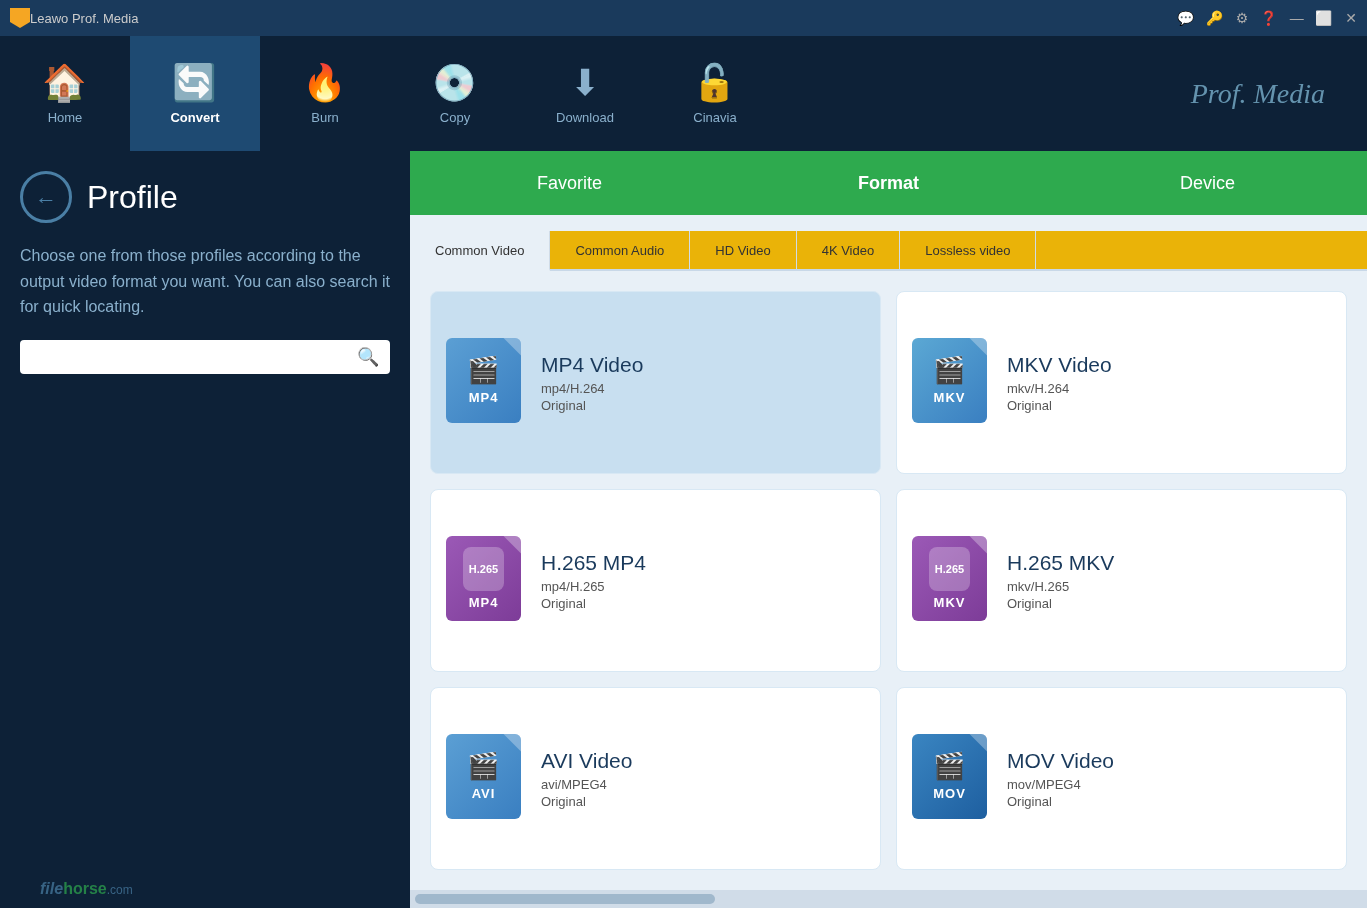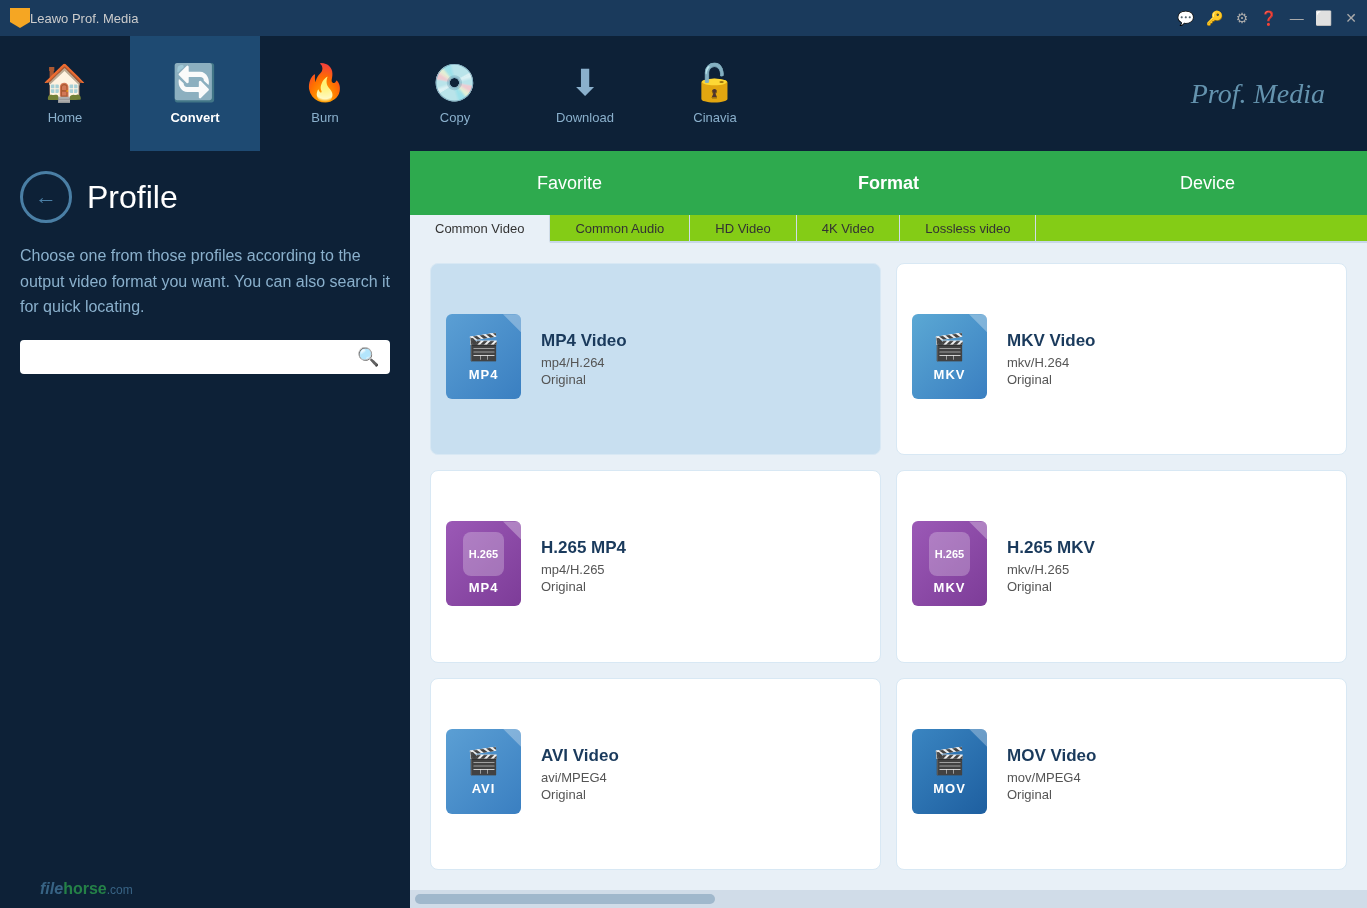--- a/index.html
+++ b/index.html
@@ -122,24 +122,25 @@
       justify-content: center;
       color: #fff;
       font-size: 18px;
       cursor: pointer;
       font-weight: 400;
     }
     .tab-item.active { font-weight: bold; }
 
     
     .sub-tab-bar {
-      background: #84cc16;
+      background: #eab308;
       display: flex;
       border-bottom: 2px solid #c8d8e8;
-      height: 28px;
+      height: 40px;
+      margin-top: 16px;
     }
     .sub-tab-item {
       padding: 0 25px;
       display: flex;
       align-items: center;
       font-size: 13px;
       color: #333;
       cursor: pointer;
       border-right: 1px solid #d0dce8;
       white-space: nowrap;
@@ -219,21 +220,21 @@
     }
 
     .mp4-color { background: linear-gradient(135deg, #5b9fd4, #3a7fc1); }
     .mkv-color { background: linear-gradient(135deg, #5ba8d4, #3a7fc1); }
     .h265mp4-color { background: linear-gradient(135deg, #9b59b6, #7d3c98); }
     .h265mkv-color { background: linear-gradient(135deg, #9b59b6, #7d3c98); }
     .avi-color { background: linear-gradient(135deg, #5b9fd4, #3a7fc1); }
     .mov-color { background: linear-gradient(135deg, #3a85c1, #1e5fa0); }
 
     .format-info { flex: 1; }
-    .format-name { font-size: 17px; font-weight: 700; color: #1a3a5c; margin-bottom: 4px; }
+    .format-name { font-size: 21px; font-weight: 400; color: #1a3a5c; margin-bottom: 4px; }
     .format-codec { font-size: 13px; color: #555; margin-bottom: 2px; }
     .format-quality { font-size: 13px; color: #555; }
 
     
     .bottom-scrollbar {
       height: 18px;
       background: #d0dce8;
       display: flex;
       align-items: center;
       padding: 0 5px;

